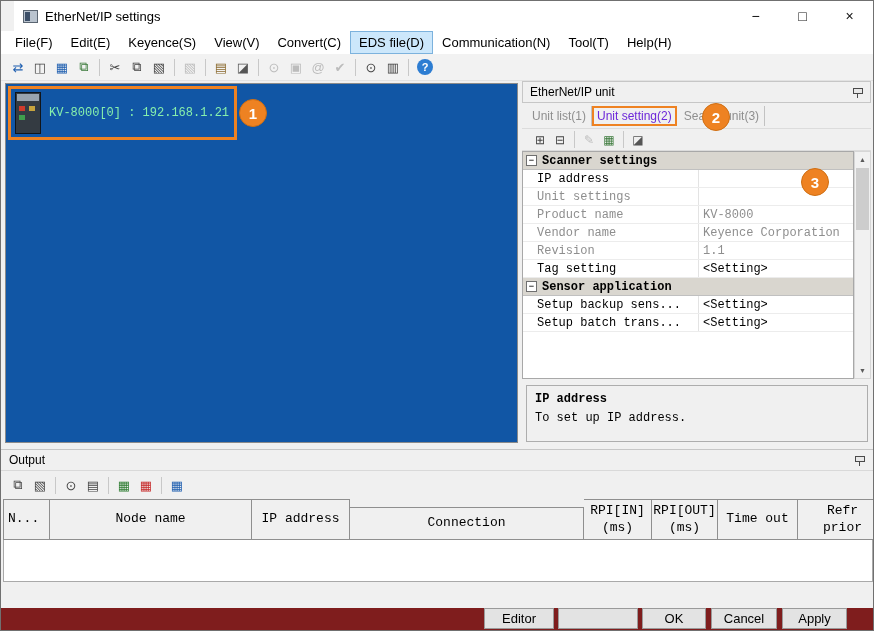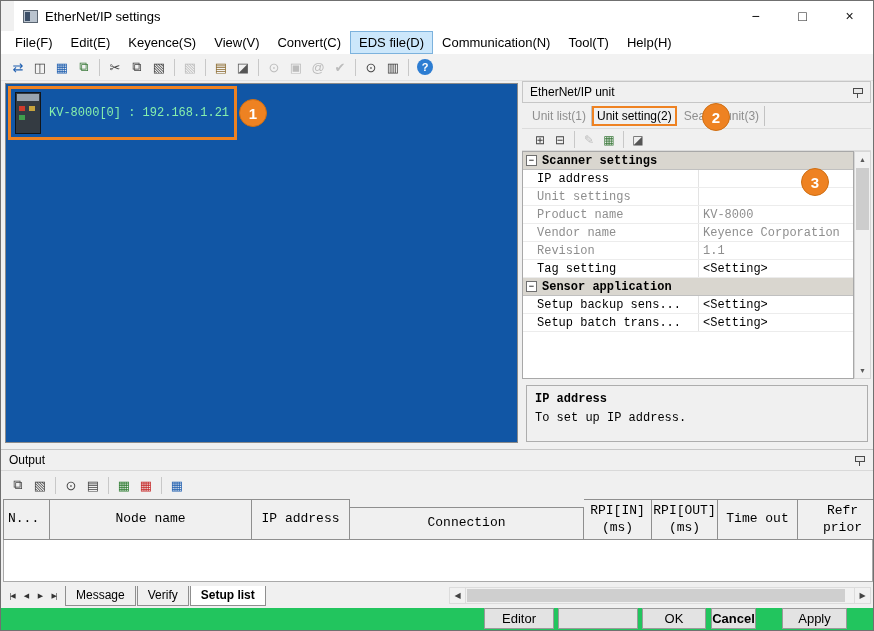--- a/index.html
+++ b/index.html
@@ -27,21 +27,21 @@
 .device-icon::before{content:"";position:absolute;left:1px;top:1px;right:1px;height:7px;background:#98a3ae}
 .device-icon::after{content:"";position:absolute;left:3px;top:13px;width:6px;height:5px;background:#cf3b2c;box-shadow:0 9px 0 0 #3f9e4d,10px 0 0 0 #c7a43e}
 .device-label{color:#86efac;font:12px "Liberation Mono",monospace;white-space:nowrap}
 .right-panel{position:absolute;left:521px;top:0;width:349px;height:368px;background:#f0f0f0}
 .panel-header{position:absolute;top:0;left:0;right:0;height:22px;background:#f0f0f0;border:1px solid #c6c6c6;display:flex;align-items:center;padding:0 7px;font-size:12px;color:#000}
 .pin{margin-left:auto;position:relative;width:11px;height:13px;flex:none}
 .pin::before{content:"";position:absolute;left:1px;top:2px;width:8px;height:4px;border:1px solid #4a4a4a;background:#e8e8e8}
 .pin::after{content:"";position:absolute;left:5px;top:7px;width:1px;height:5px;background:#4a4a4a}
 .unit-tabs{position:absolute;top:22px;left:0;right:0;height:26px;display:flex;align-items:center;padding-left:5px;font-size:12px;background:#f0f0f0;border-bottom:1px solid #dcdcdc}
 .unit-tab{padding:3px 5px;color:#8f8f8f;border-right:1px solid #c2c2c2;white-space:nowrap}
-.unit-tab.active{color:#000000}
+.unit-tab.active{color:#6d28d9}
 .unit-tab.highlight{border:2px solid #ee8222;padding:1px 3px;margin-right:2px}
 .small-toolbar{position:absolute;top:48px;left:0;right:0;height:22px;background:#f0f0f0;border-bottom:1px solid #dcdcdc;padding-left:8px}
 .small-toolbar .tb-btn{width:20px;height:18px;font-size:12px}
 .prop-grid{position:absolute;top:70px;left:0;width:332px;height:228px;background:#fff;border:1px solid #a8a8a8;font:12px "Liberation Mono",monospace;overflow:hidden}
 .pg-group{height:18px;background:#d9d6cf;display:flex;align-items:center;gap:5px;padding-left:3px;font-weight:bold;color:#000;border-bottom:1px solid #c0c0c0}
 .pg-minus{width:11px;height:11px;border:1px solid #6f6f6f;background:#fff;display:flex;align-items:center;justify-content:center;font:bold 9px/1 "Liberation Sans",sans-serif;color:#333;flex:none}
 .pg-row{height:18px;display:flex;border-bottom:1px solid #ececec}
 .pg-label{width:176px;padding-left:14px;display:flex;align-items:center;border-right:1px solid #e3e3e3;color:#000;white-space:nowrap;overflow:hidden;flex:none}
 .pg-label.muted{color:#8e8e8e}
 .pg-value{flex:1;padding-left:4px;display:flex;align-items:center;color:#000;white-space:nowrap;overflow:hidden}
@@ -64,21 +64,21 @@
 .bottom-bar{position:absolute;top:582px;left:0;right:0;height:25px;background:#f0f0f0;display:flex;align-items:center;padding-left:4px}
 .nav-btn{width:14px;height:16px;display:flex;align-items:center;justify-content:center;font-size:7px;color:#333;flex:none;letter-spacing:-1px}
 .btabs{display:flex;align-items:flex-start;margin-left:4px}
 .btab{padding:2px 10px 0;font-size:12px;color:#000;background:#f0f0f0;border:1px solid #8f8f8f;border-top:none;height:20px;white-space:nowrap;margin-right:1px}
 .btab.active{background:#fff;font-weight:bold}
 .hscroll{position:absolute;left:448px;top:4px;right:2px;height:17px;background:#f1f1f1;border:1px solid #dcdcdc}
 .hs-arrow{position:absolute;top:0;bottom:0;width:16px;display:flex;align-items:center;justify-content:center;font-size:8px;color:#444}
 .hs-arrow.left{left:0;border-right:1px solid #dcdcdc}
 .hs-arrow.right{right:0;border-left:1px solid #dcdcdc}
 .hs-thumb{position:absolute;top:1px;bottom:1px;left:17px;width:378px;background:#cfcfcf}
-.footer{position:absolute;top:607px;left:0;right:0;height:22px;background:#22c55e}
+.footer{position:absolute;top:607px;left:0;right:0;height:22px;background:#7f1d1d}
 .fbtn{position:absolute;top:0;height:21px;background:#e3e3e3;border:1px solid #9a9a9a;display:flex;align-items:center;justify-content:center;font-size:13px;color:#000}
 .badge{position:absolute;width:28px;height:28px;border-radius:50%;background:#ee8222;border:1px solid #cf6e12;color:#fff;display:flex;align-items:center;justify-content:center;font:bold 15px "Liberation Sans",sans-serif;z-index:40}
 #badge1{left:238px;top:98px}
 #badge2{left:701px;top:102px}
 #badge3{left:800px;top:167px}
 </style>
 </head>
 <body>
 
 <div class="window">
@@ -267,43 +267,25 @@
           <div>Time out</div>
         </div>
         <div class="ot-cell" style="width: 90px;">
           <div>Refr</div>
           <div>prior</div>
         </div>
       </div>
     <div class="ot-body"></div>
   </div>
 
-  <div class="bottom-bar">
-    <div class="toolbar">
-        <div class="nav-btn">|◀</div>
-        <div class="nav-btn">◀</div>
-        <div class="nav-btn">▶</div>
-        <div class="nav-btn">▶|</div>
-      </div>
-    <div class="btabs">
-        <div class="btab">Message</div>
-        <div class="btab">Verify</div>
-        <div class="btab active">Setup list</div>
-      </div>
-    <div class="hscroll">
-      <div class="hs-arrow left">◀</div>
-      <div class="hs-thumb"></div>
-      <div class="hs-arrow right">▶</div>
-    </div>
-  </div>
 
   <div class="footer">
       <div class="fbtn" style="left: 483px; width: 70px;">Editor</div>
       <div class="fbtn" style="left: 557px; width: 80px;"></div>
       <div class="fbtn" style="left: 641px; width: 64px;">OK</div>
-      <div class="fbtn" style="left: 710px; width: 45px; font-weight: bold;">Cancel</div>
+      <div class="fbtn" style="left: 710px; width: 66px;">Cancel</div>
       <div class="fbtn" style="left: 781px; width: 65px;">Apply</div>
     </div>
 
   <div class="badge" id="badge1">1</div>
   <div class="badge" id="badge2">2</div>
   <div class="badge" id="badge3">3</div>
 </div>
 
 </body></html>

